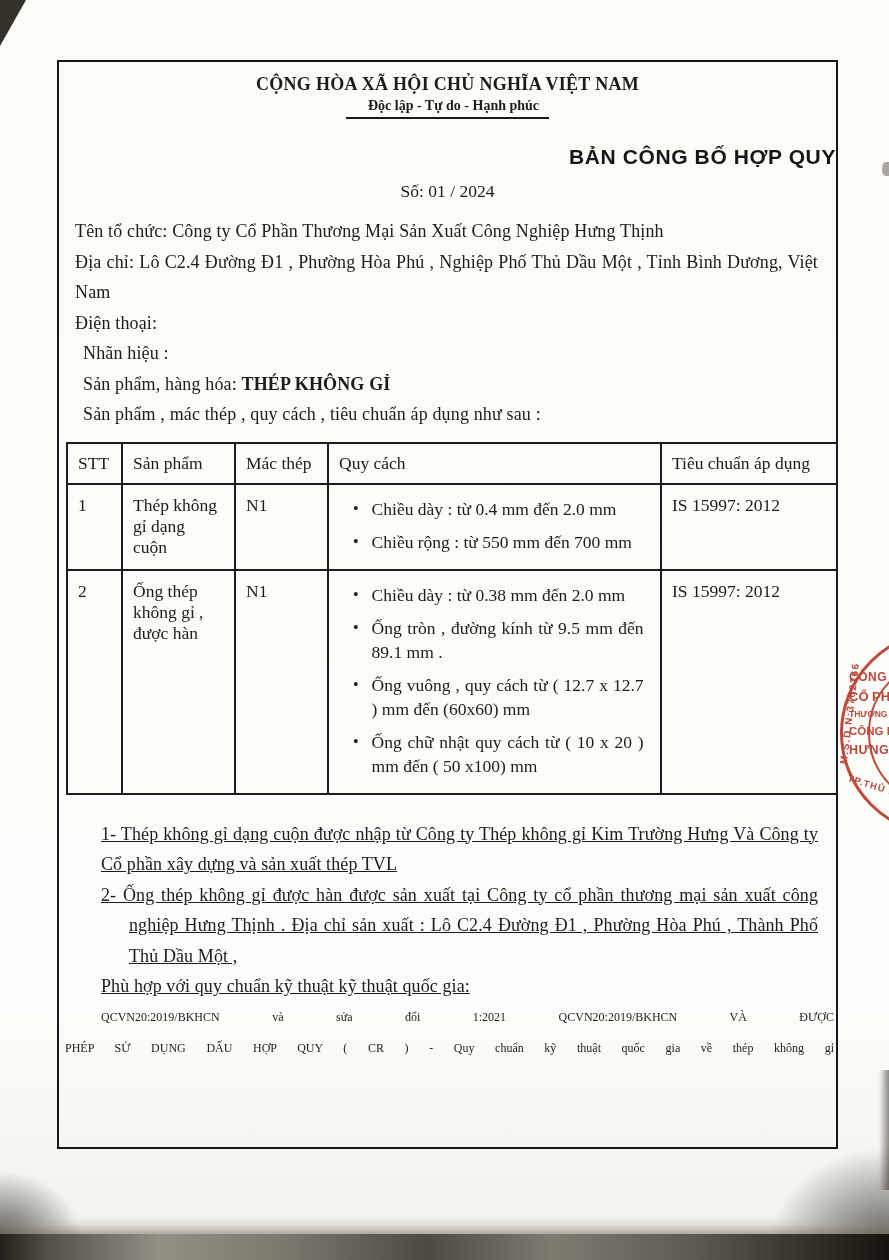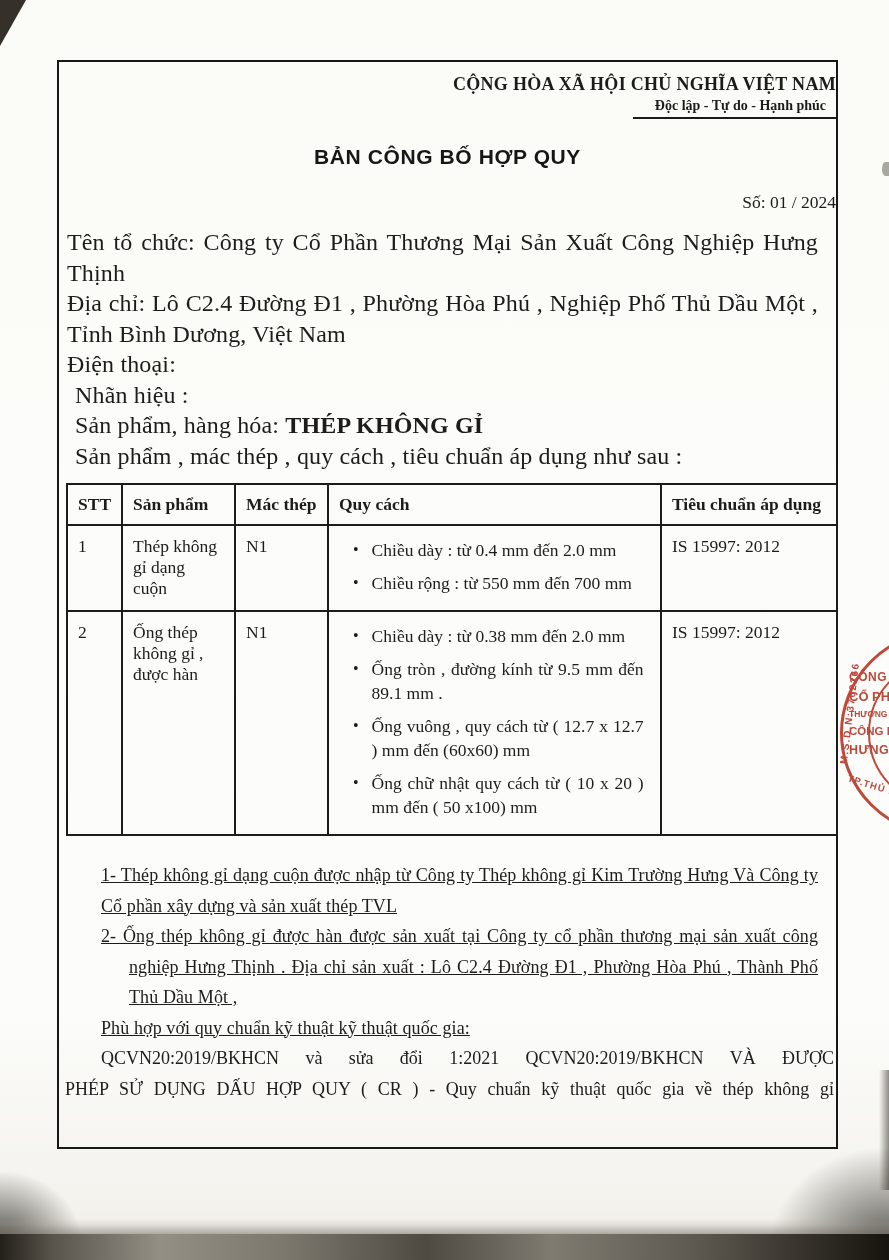--- a/index.html
+++ b/index.html
@@ -11,60 +11,60 @@
   .page {
     position:relative; width:889px; height:1260px; overflow:hidden;
     color:#1d1c1a;
     background:linear-gradient(180deg,#fbfbf8 0%,#fcfcfa 80%,#f3f2ed 96%,#e9e8e2 100%);
   }
   .frame {
     position:absolute; left:57px; top:60px; width:781px; height:1089px;
     border:2px solid #171717; padding-top:12px;
   }
   
-  .nat-header { text-align:right; }
+  .nat-header { text-align:center; }
   .nat1 { font-size:18px; font-weight:bold; letter-spacing:.3px; }
   .nat2 {
     display:inline-block; margin-top:2px; font-size:14px; font-weight:bold;
     border-bottom:2px solid #1a1a1a; padding:1px 10px 3px 22px;
   }
   .doc-title {
-    text-align:center; margin-top:26px;
+    text-align:right; margin-top:26px;
     font-family:"Liberation Sans", sans-serif;
     font-size:21px; font-weight:bold; letter-spacing:.6px; color:#161616;
   }
-  .doc-number { text-align:right; margin-top:23px; font-size:17.5px; }
-  
-  .body-block { margin:14px 18px 0 8px; font-size:24px; letter-spacing:.15px; }
+  .doc-number { text-align:center; margin-top:12px; font-size:17.5px; }
+  
+  .body-block { margin:14px 18px 0 16px; font-size:18px; letter-spacing:.15px; }
   .body-block p { line-height:30.5px; text-align:justify; }
   .ind { margin-left:8px; }
   
   table.spec {
     border-collapse:collapse; table-layout:fixed;
     margin:12px 0 0 7px; width:770px;
     font-size:17.5px;
   }
   .spec th, .spec td {
     border:2px solid #1c1c1c; font-weight:normal;
     vertical-align:top; text-align:left;
   }
-  .spec th { padding:9px 10px; vertical-align:middle;font-weight:bold; }
+  .spec th { padding:9px 10px; vertical-align:middle; }
   .spec td { padding:10px 10px; }
   .c { text-align:center; }
   .just { text-align:justify; padding-right:12px !important; }
   td.qc { padding:12px 14px 6px 24px !important; }
   .spec-list { list-style:none; }
   .spec-list li { display:flex; gap:13px; margin-bottom:9px; line-height:24px; }
   .blt { font-size:16px; line-height:24px; }
   .sp { max-width:272px; text-align:justify; }
   
   .notes { margin:24px 18px 0 42px; font-size:18px; letter-spacing:.1px;text-decoration:underline; }
   .notes p { line-height:30.5px; text-align:justify; }
   .hang { padding-left:28px; text-indent:-28px; }
-  .conf { margin:0 2px 0 6px; font-size:18px; line-height:31px; }
+  .conf { margin:0 2px 0 6px; font-size:12px; line-height:31px; }
   .conf1 { padding-left:36px; text-align:justify; text-align-last:justify; word-spacing:4px; }
   .conf2 { text-align:justify; text-align-last:justify; word-spacing:3px; }
   
   .stamp {
     position:absolute; left:836px; top:628px; width:224px; height:216px;
     color:#b8392a; opacity:.92;
     font-family:"Liberation Sans", sans-serif; font-weight:bold;
   }
   .stamp-outer { position:absolute; left:4px; top:2px; width:206px; height:206px;
     border:3px solid #bc3a2a; border-radius:50%; }

